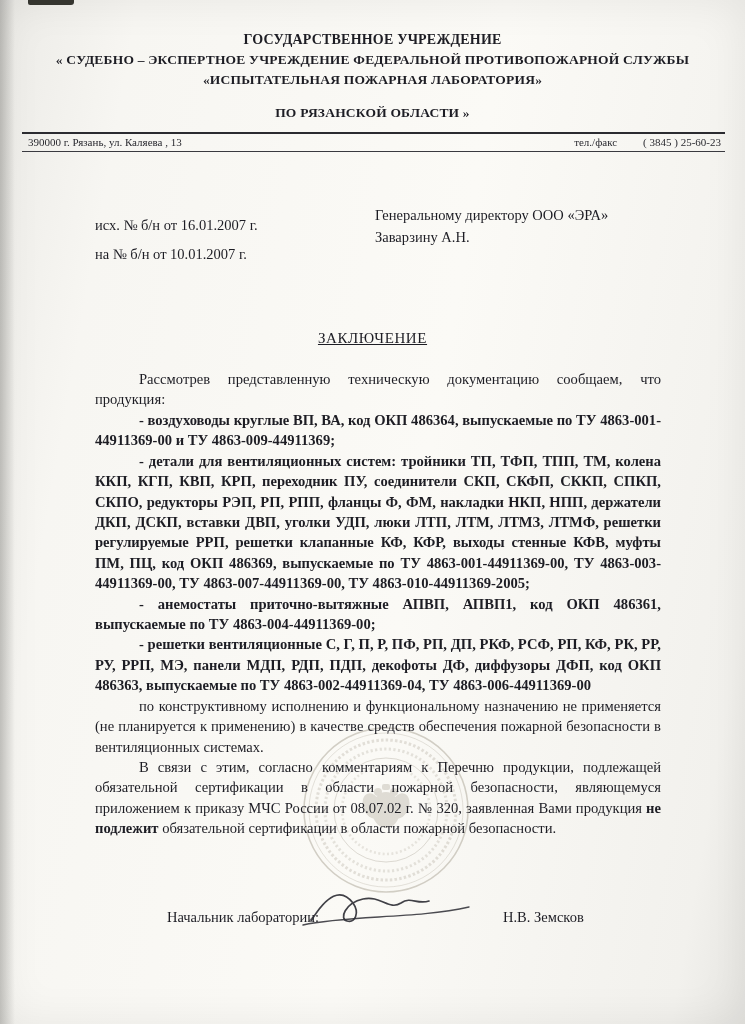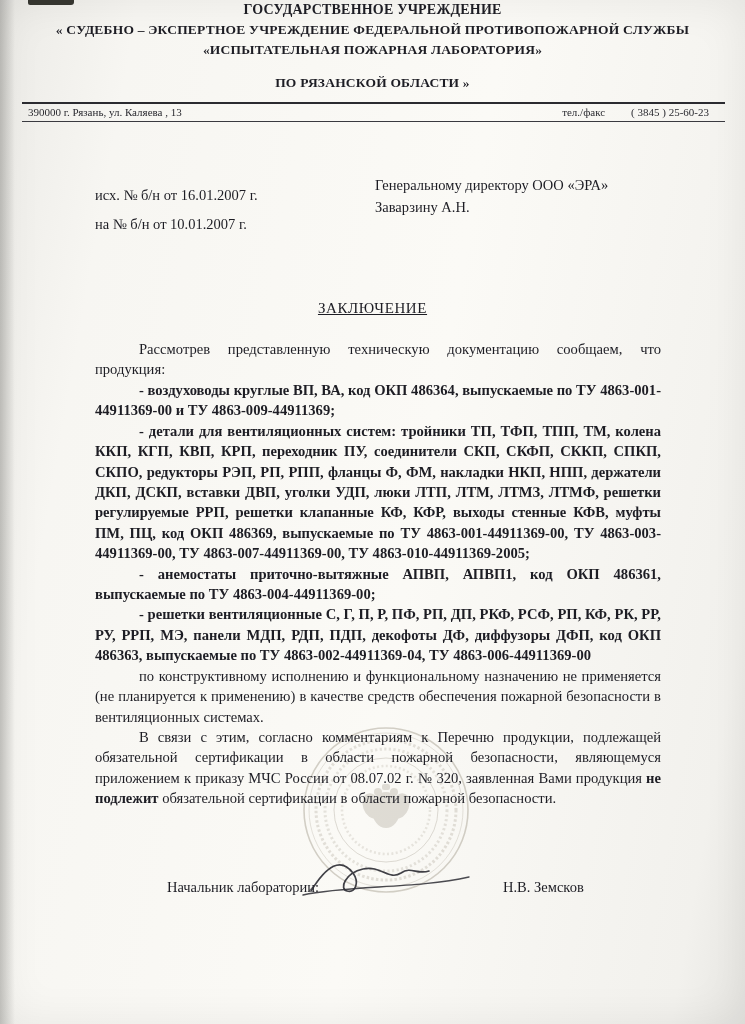--- a/index.html
+++ b/index.html
@@ -23,34 +23,35 @@
   .scan::after {
     content: "";
     position: absolute; left: 28px; top: 0; width: 46px; height: 5px;
     background: #15150f; opacity: 0.85;
     border-radius: 0 0 3px 2px;
     pointer-events: none;
   }
 
   
   .letterhead {
+    padding-top: 30px;
     text-align: center;
     font-weight: bold;
     line-height: 1.45;
     letter-spacing: 0.2px;
   }
   .lh-line1 { font-size: 14px; }
   .lh-line2 { font-size: 13.5px; }
   .lh-line3 { font-size: 13.5px; }
   .lh-line4 { font-size: 13.5px; margin-top: 14px; }
 
   .rule-top { height: 2px; background: #2b2b30; margin: 9px 20px 0 22px; }
   .addr-row {
     display: flex; justify-content: space-between; align-items: baseline;
-    font-size: 11px; padding: 2px 36px 3px 28px; color: #2a2a30;
+    font-size: 11px; padding: 2px 24px 3px 28px; color: #2a2a30;
   }
   .addr-right { display: flex; gap: 26px; }
   .rule-bottom { height: 1px; background: #3a3a40; margin: 0 20px 0 22px; }
 
   
   .meta {
     position: relative;
     margin: 44px 85px 0 95px;
     height: 110px;
     font-size: 14.5px;

